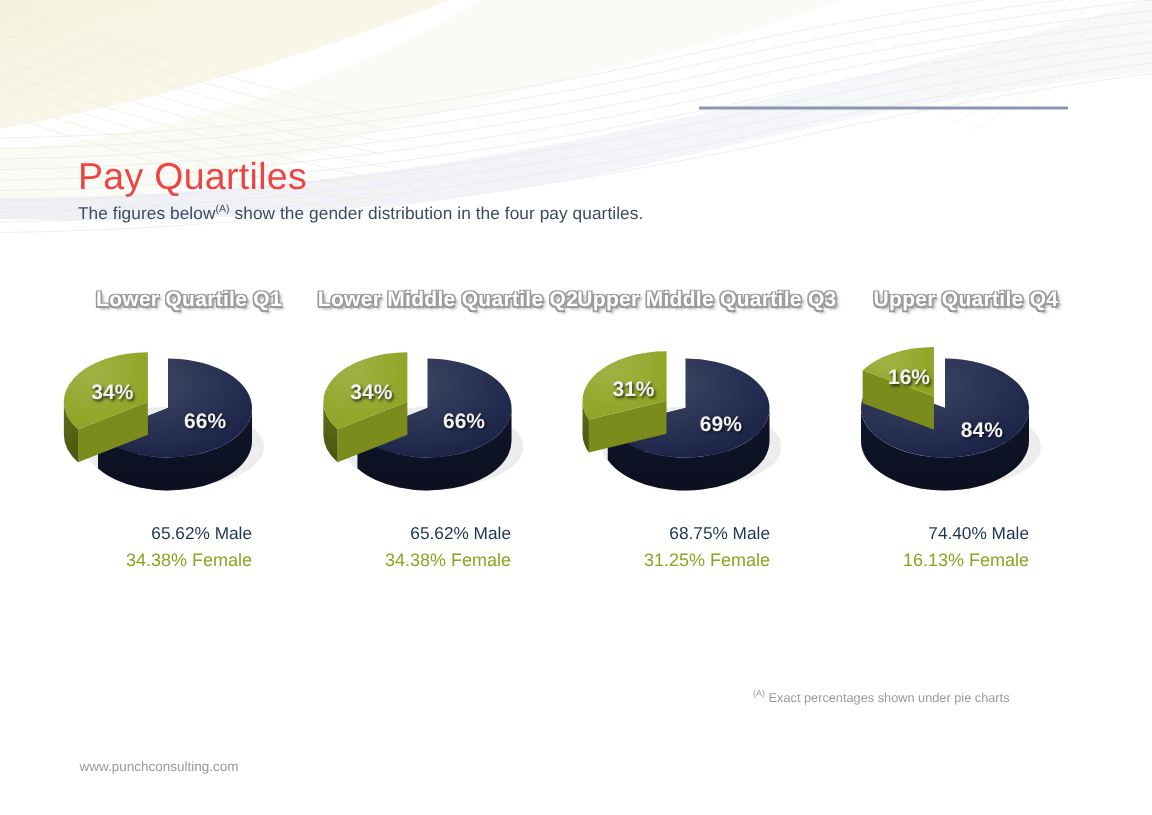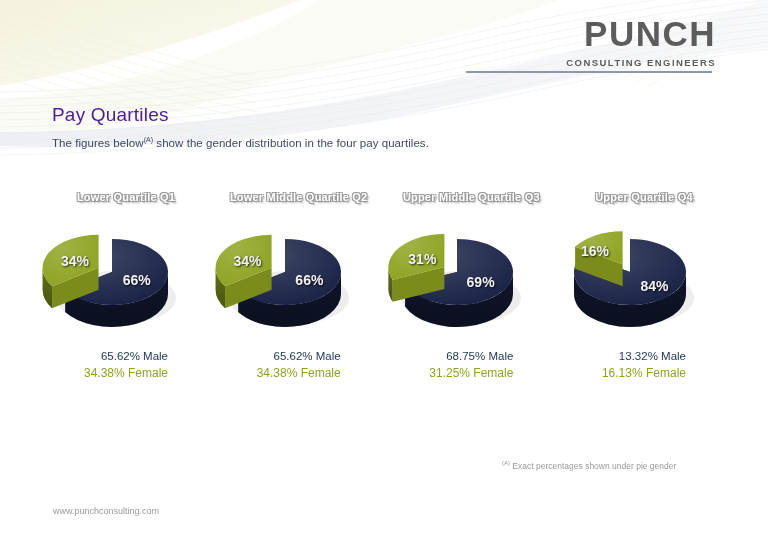--- a/index.html
+++ b/index.html
@@ -66,23 +66,23 @@
     height: 2px;
     background: #8b97ae;
     z-index: 5;
   }
 
   
   #page-title {
     position: absolute;
     left: 52px;
     top: 104px;
-    font-size: 19px;
+    font-size: 25px;
     font-weight: normal;
-    color: #4c1d95;
+    color: #ef4444;
     letter-spacing: 0.2px;
     z-index: 5;
   }
   #page-subtitle {
     position: absolute;
     left: 52px;
     top: 136px;
     font-size: 11.5px;
     color: #3b4a63;
     letter-spacing: 0.05px;
@@ -105,21 +105,21 @@
     z-index: 4;
   }
   .chart-col {
     width: 172px;
     display: flex;
     flex-direction: column;
     align-items: center;
   }
 
   .chart-title {
-    font-size: 11px;
+    font-size: 14px;
     font-weight: bold;
     color: #ffffff;
     letter-spacing: 0.2px;
     white-space: nowrap;
     line-height: 1;
     height: 14px;
     text-shadow:
       -1px -1px 0 #9a9a9a,
        1px -1px 0 #9a9a9a,
       -1px  1px 0 #9a9a9a,
@@ -226,24 +226,20 @@
     </g>
     <g stroke="#f2f0dc" stroke-width="0.55" fill="none" opacity="0.9">
       <path d="M700,0 C676,22 640,48 600,70"></path>
       <path d="M715,0 C691,24 654,51 612,74"></path>
       <path d="M730,0 C706,26 668,54 624,78"></path>
       <path d="M745,0 C721,28 682,57 636,82"></path>
       <path d="M760,0 C736,30 696,60 648,86"></path>
     </g>
   </svg>
 
-  <div id="logo-block">
-    <div id="logo-wordmark">PUNCH</div>
-    <div id="logo-tagline">CONSULTING ENGINEERS</div>
-  </div>
   <div id="logo-rule"></div>
 
   <h1 id="page-title">Pay Quartiles</h1>
   <p id="page-subtitle"><span>The figures below</span><sup>(A)</sup><span> show the gender distribution in the four pay quartiles.</span></p>
 
   <div id="charts-row">
       <div class="chart-col">
         <div class="chart-title">Lower Quartile Q1</div>
         <div class="pie-wrap">
           <svg width="168" height="118" viewBox="0 0 168 118">
@@ -378,26 +374,26 @@
               <path d="M 126 52 A 56 33 0 0 1 14 52.00000000000001 L 14 74 A 56 33 0 0 0 126 74 Z" fill="url(#sh3)"></path>
             </g>
             <path d="M 70 52 L 70 19 A 56 33 0 1 1 22.474120502811154 34.545890551877925 Z" fill="#1a2347"></path>
             <path d="M 70 52 L 70 19 A 56 33 0 1 1 22.474120502811154 34.545890551877925 Z" fill="url(#gl3)"></path>
             <path d="M 62.62300612150028 44.30587962018205 L 15.097126624311436 26.85177017205997 L 15.097126624311436 48.85177017205997 L 62.62300612150028 66.30587962018205 Z" fill="#7b8c1d"></path>
             <g></g>
             <path d="M 62.62300612150028 44.30587962018205 L 15.097126624311436 26.85177017205997 A 56 33 0 0 1 62.623006121500275 11.305879620182047 Z" fill="#8fa322"></path>
             <path d="M 62.62300612150028 44.30587962018205 L 15.097126624311436 26.85177017205997 A 56 33 0 0 1 62.623006121500275 11.305879620182047 Z" fill="url(#gl3)"></path>
           </svg>
           <span class="pie-pct" style="left: 69.5892px; top: 59.4265px; padding-left: 11px;">84%</span>
-          <span class="pie-pct" style="left: 21px; top: 24.0335px;">16%</span>
+          <span class="pie-pct" style="left: 32px; top: 24.0335px;">16%</span>
         </div>
         <div class="chart-legend">
-          <span class="legend-male">13.32% Male</span>
+          <span class="legend-male">74.40% Male</span>
           <span class="legend-female">16.13% Female</span>
         </div>
       </div>
     </div>
 
-  <div id="footnote"><sup>(A)</sup><span> Exact percentages shown under pie gender</span></div>
+  <div id="footnote"><sup>(A)</sup><span> Exact percentages shown under pie charts</span></div>
 
   <div id="footer-url">www.punchconsulting.com</div>
 
 </div>
 
 </body></html>

